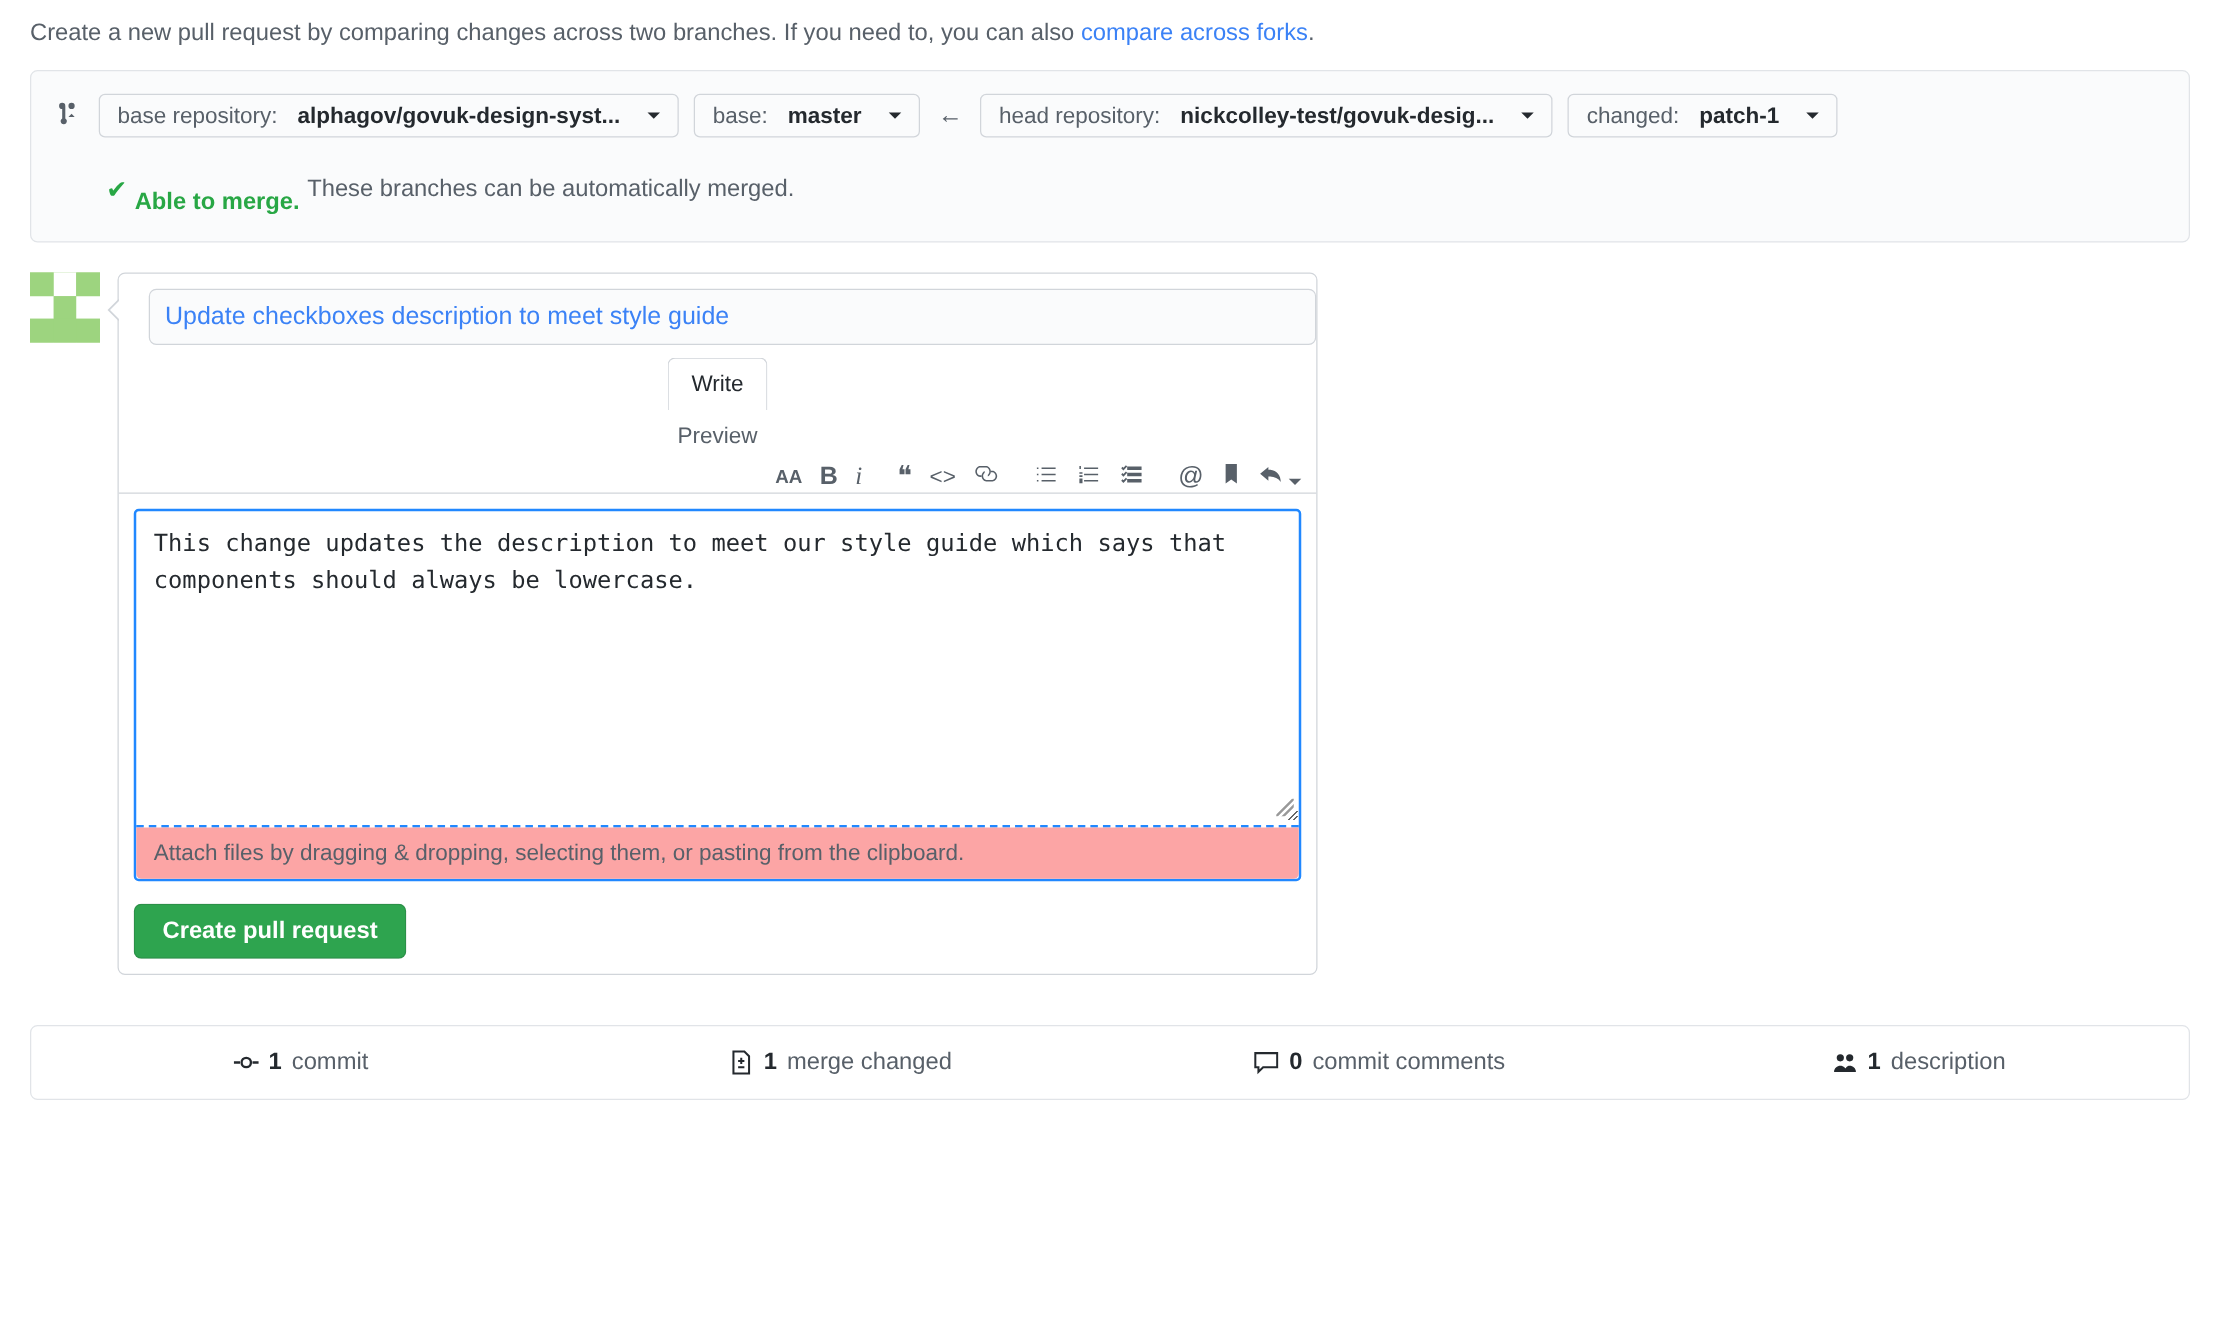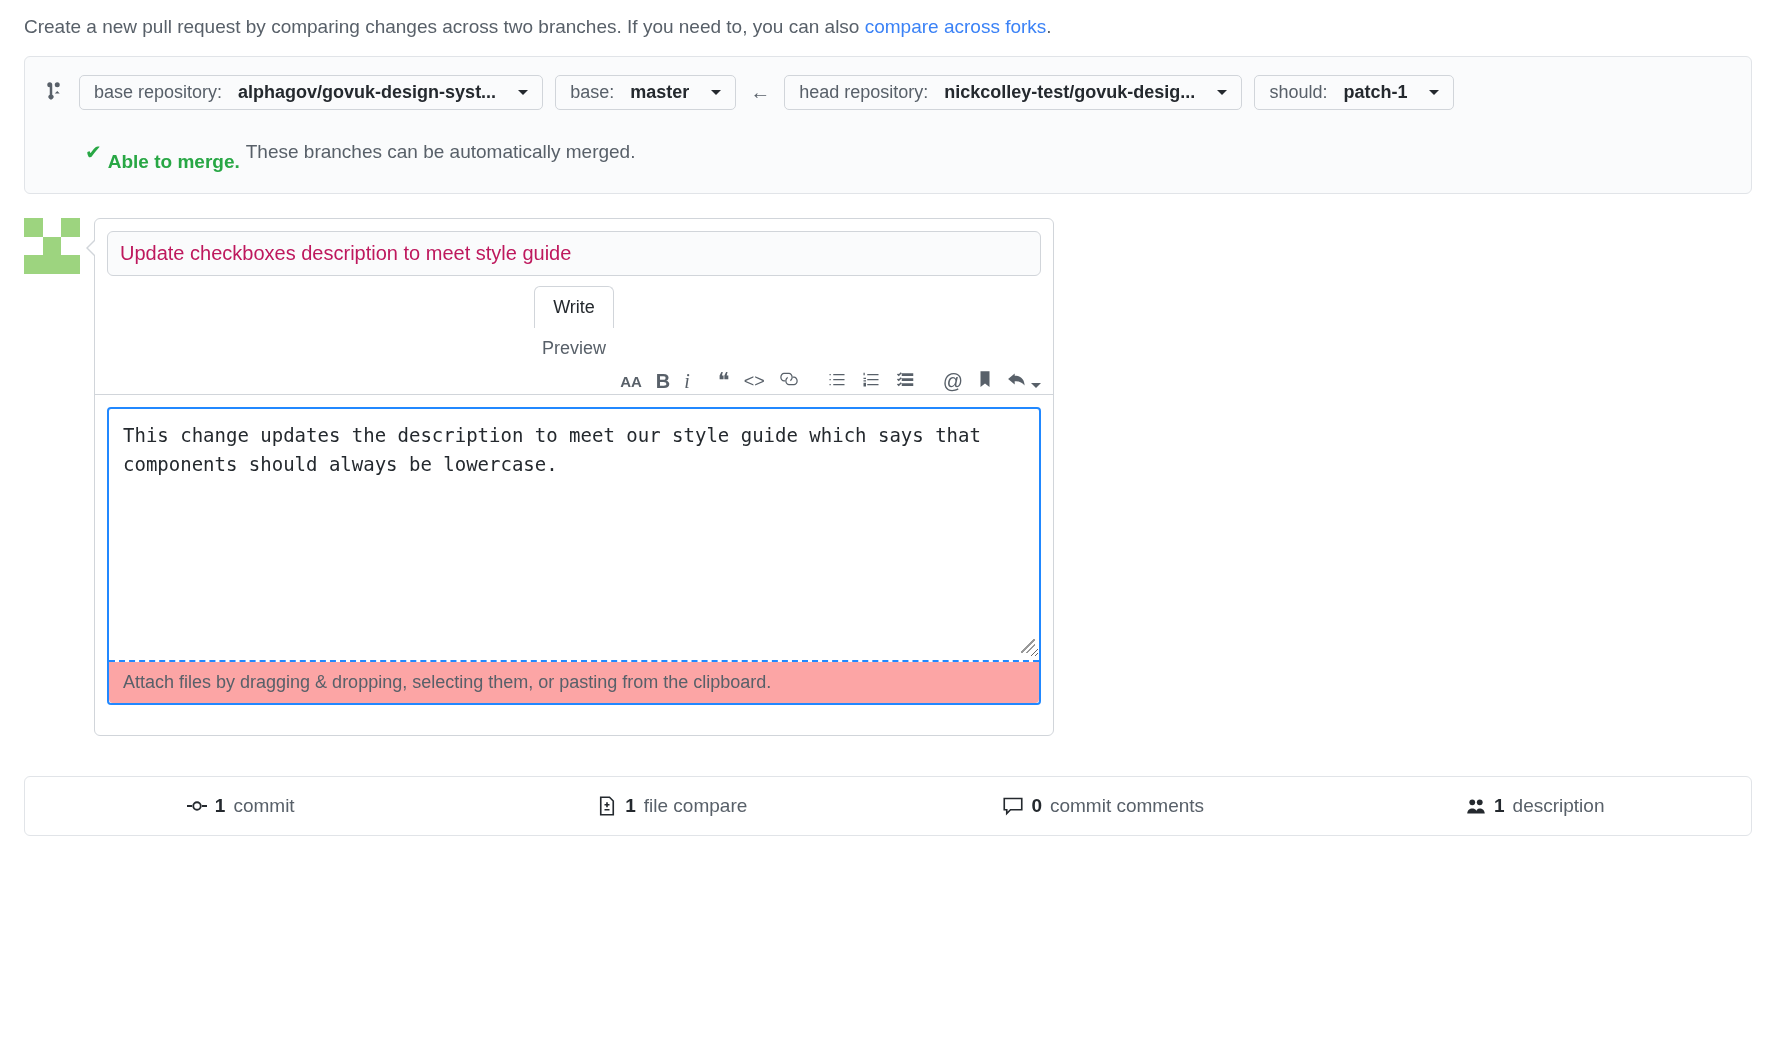--- a/index.html
+++ b/index.html
@@ -100,21 +100,22 @@
     border-bottom: 8px solid transparent;
     border-right: 8px solid #fff;
   }
   .title-input {
     width: 100%;
     padding: 10px 12px;
     font-size: 20px;
     background: #fafbfc;
     border: 1px solid #d1d5da;
     border-radius: 6px;
-    color: #be185d;
+    color: #3b82f6;
+    margin-left: 12px;
   }
   .tabs-row {
     display: flex;
     align-items: center;
     border-bottom: 1px solid #d1d5da;
     margin: 10px -12px 0 -12px;
     padding: 0 12px;
     flex-direction: column;
   }
   .tab {
@@ -247,21 +248,21 @@
       <strong>master</strong>
       <span class="caret"></span>
     </button>
     <span class="arrow-left">←</span>
     <button class="select-btn">
       <span>head repository: </span>
       <strong>nickcolley-test/govuk-desig...</strong>
       <span class="caret"></span>
     </button>
     <button class="select-btn">
-      <span>should: </span>
+      <span>changed: </span>
       <strong>patch-1</strong>
       <span class="caret"></span>
     </button>
   </div>
   <div class="merge-status">
     <span class="check">✔</span>
     <span class="ok">Able to merge.</span>
     <span>These branches can be automatically merged.</span>
   </div>
 </div>
@@ -323,40 +324,41 @@
         </div>
       </div>
     </div>
     <div class="body-wrap">
       <textarea class="body-text" style="">This change updates the description to meet our style guide which says that components should always be lowercase.</textarea>
       <div class="resize-grip"></div>
       <div class="dashed"></div>
       <div class="attach-hint">Attach files by dragging &amp; dropping, selecting them, or pasting from the clipboard.</div>
     </div>
     <div class="footer-row">
+      <button class="submit-btn">Create pull request</button>
     </div>
   </div>
 </div>
 
 <div class="stats-bar">
   <div class="stat">
     <svg class="icon" viewBox="0 0 16 16">
         <circle cx="8" cy="8" r="3" fill="none" stroke="currentColor" stroke-width="1.5"></circle>
         <path d="M0 8h4M12 8h4" stroke="currentColor" stroke-width="1.5"></path>
       </svg>
     <strong>1</strong>
     <span class="muted">commit</span>
   </div>
   <div class="stat">
     <svg class="icon" viewBox="0 0 14 16">
         <path d="M2 1h7l3 3v11H2z" fill="none" stroke="currentColor" stroke-width="1.3"></path>
         <path d="M5 7h4M7 5v4M5 11h4" stroke="currentColor" stroke-width="1.3"></path>
       </svg>
     <strong>1</strong>
-    <span class="muted">file compare</span>
+    <span class="muted">merge changed</span>
   </div>
   <div class="stat">
     <svg class="icon" viewBox="0 0 16 16">
         <path d="M1 2h14v9H6l-3 3v-3H1z" fill="none" stroke="currentColor" stroke-width="1.3"></path>
       </svg>
     <strong>0</strong>
     <span class="muted">commit comments</span>
   </div>
   <div class="stat">
     <svg class="icon" viewBox="0 0 16 16">

